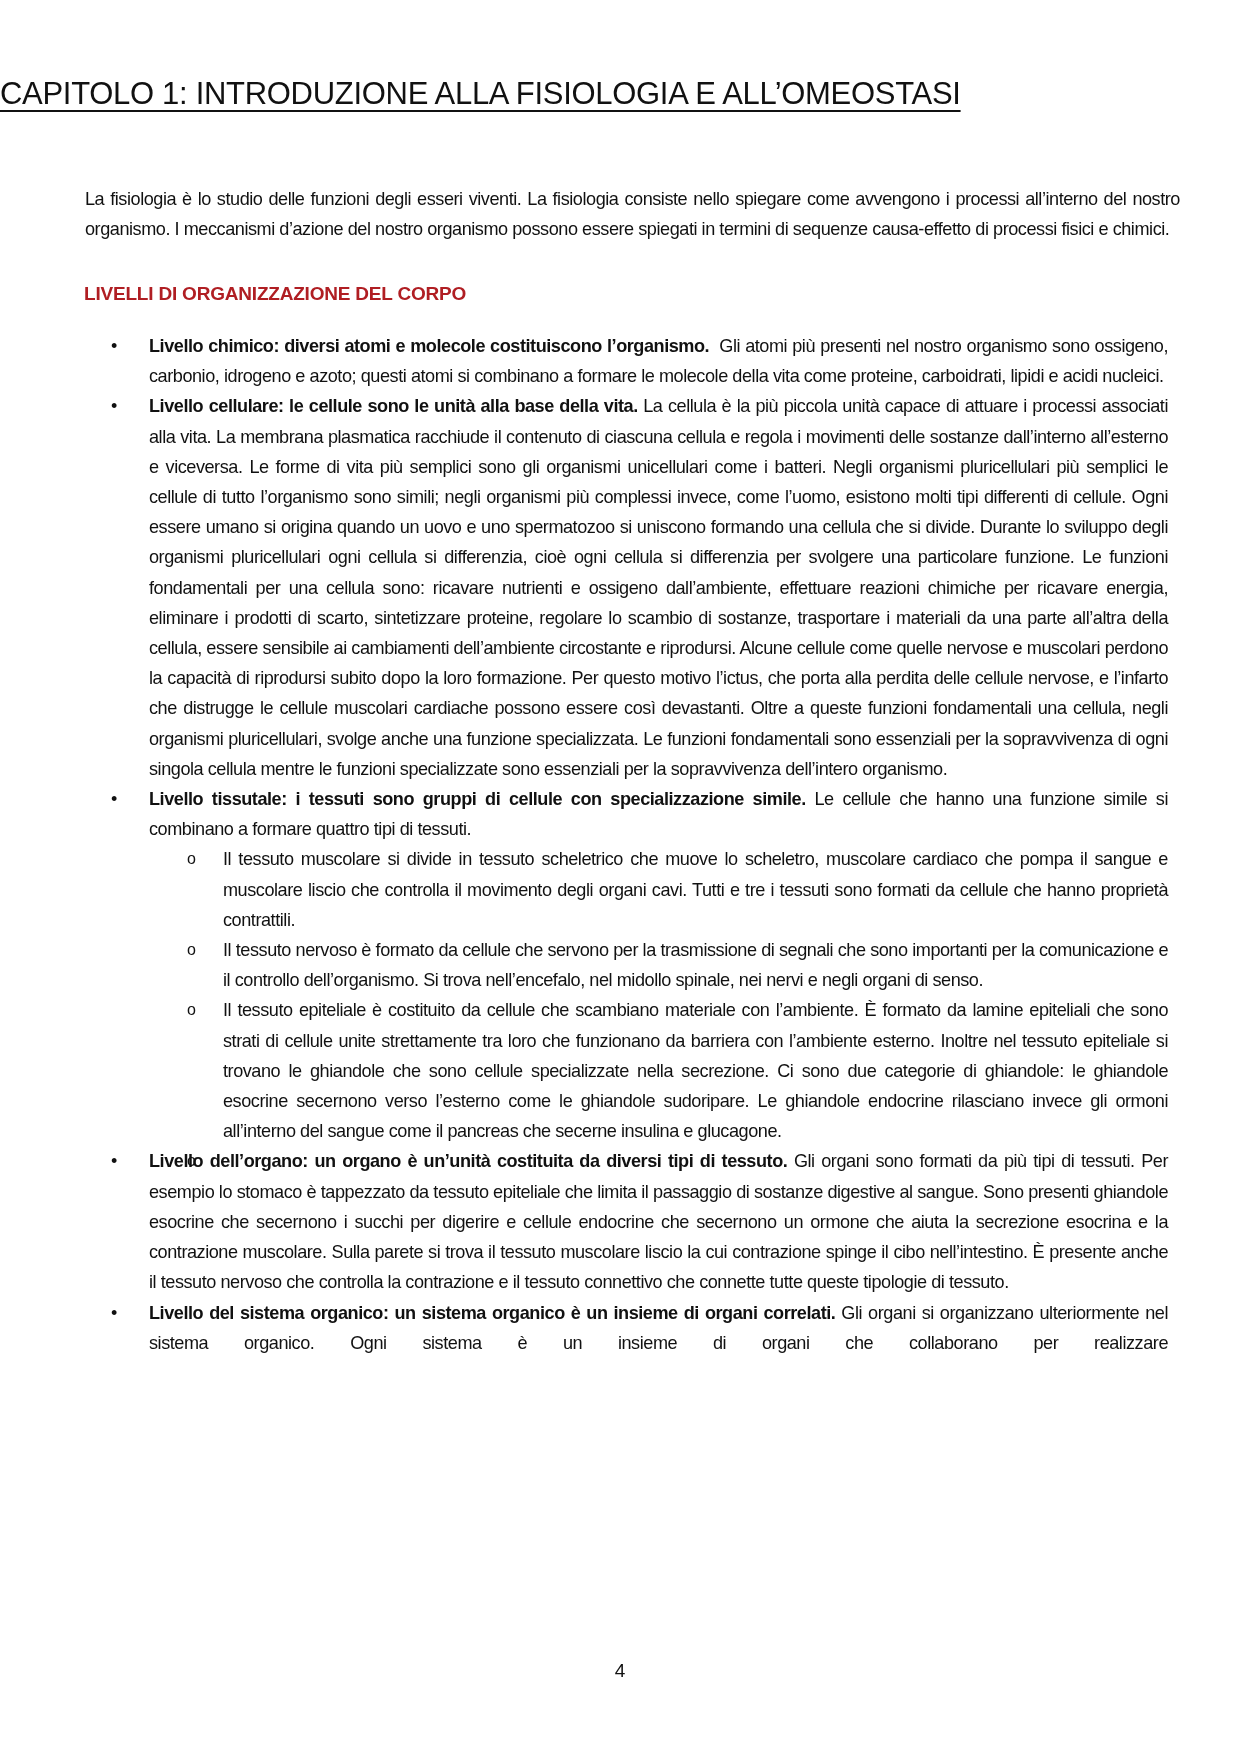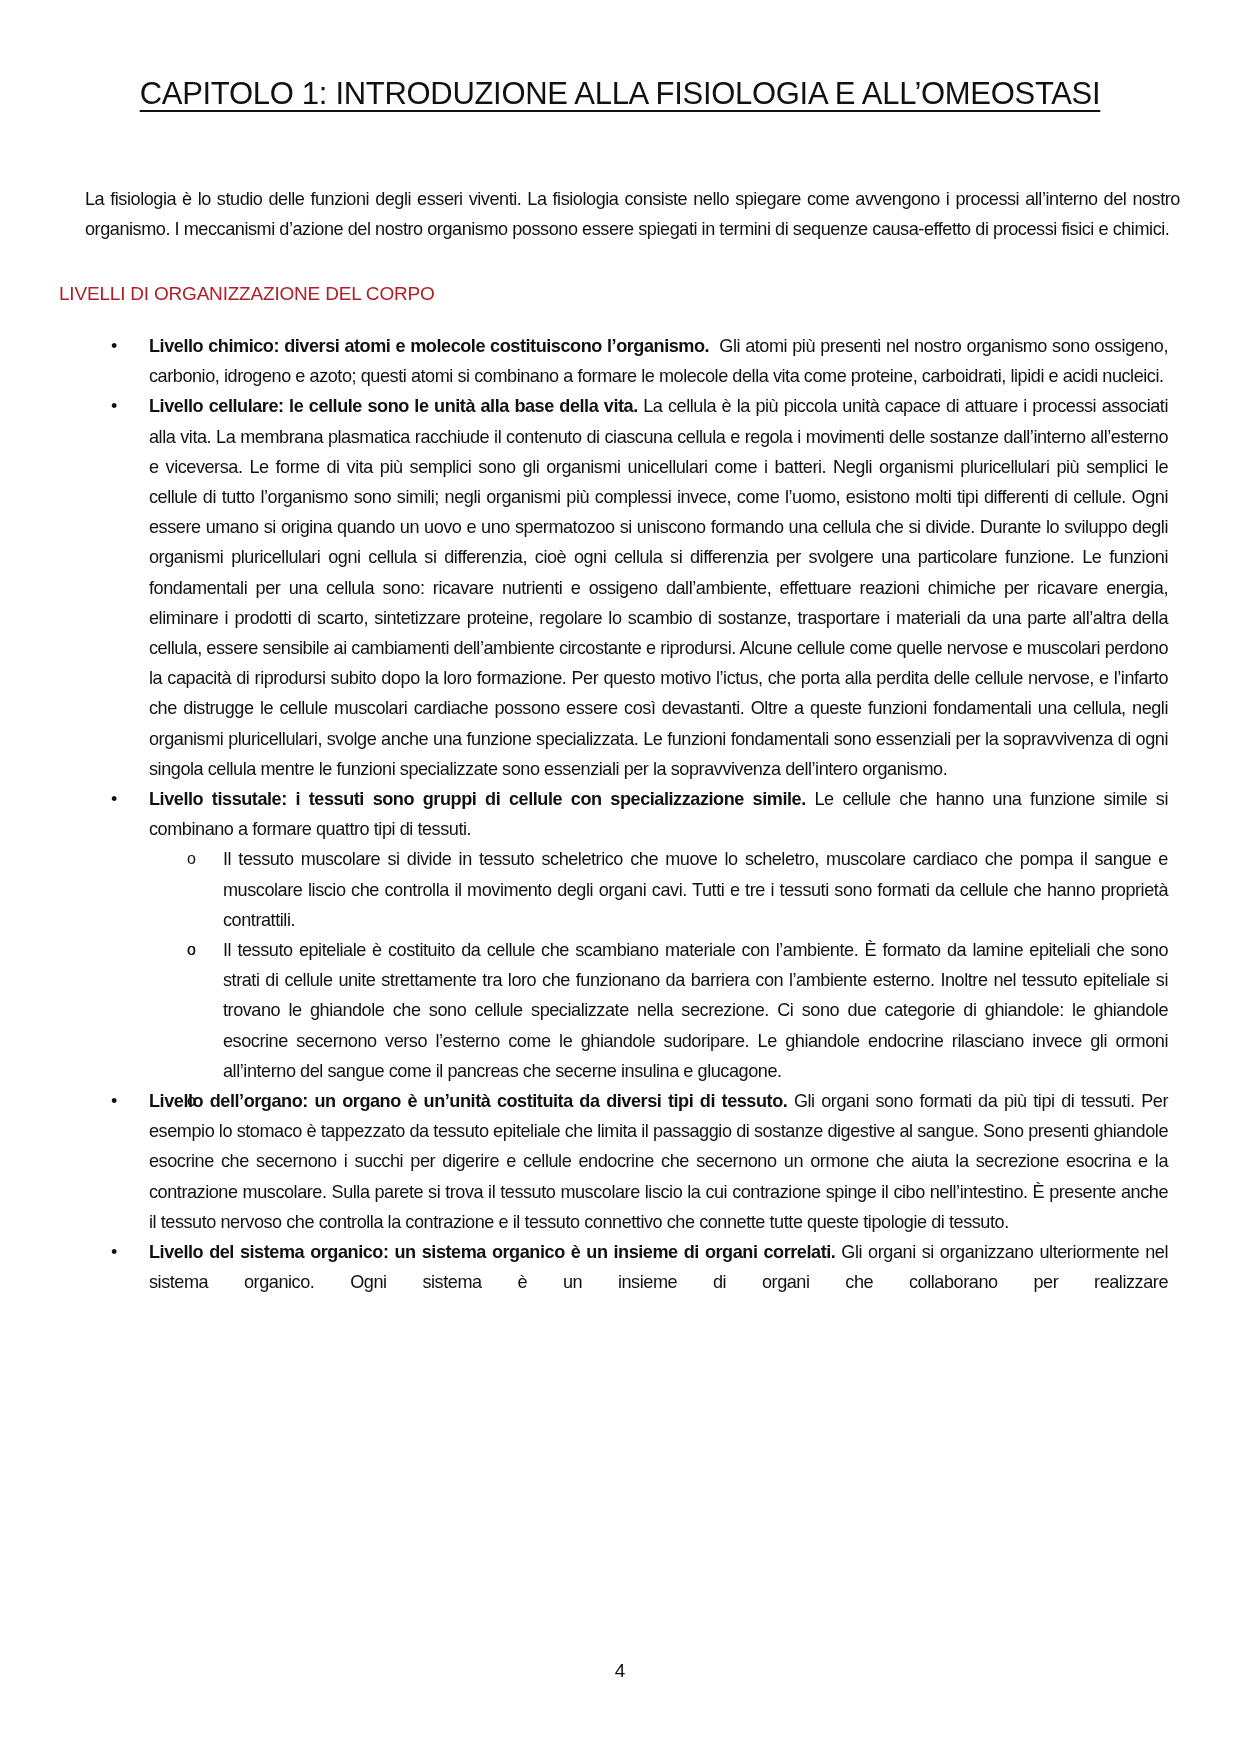--- a/index.html
+++ b/index.html
@@ -1,24 +1,24 @@
 <!DOCTYPE html>
 <html><head>
 <meta charset="utf-8">
 <style>
   html, body { margin: 0; padding: 0; background: #ffffff; }
   body { width: 1240px; height: 1755px; position: relative; overflow: hidden; font-family: "Liberation Sans", sans-serif; color: #111; }
   .title {
-    position: absolute; left: 0; width: 1240px; top: 76px; text-align: center;
+    position: absolute; left: 0; width: 1240px; top: 76px; text-align: left;
     font-size: 31px; letter-spacing: -0.3px; text-decoration: underline; text-underline-offset: 6px;
     text-decoration-thickness: 2px; color: #111;
   }
   .body-text { position: absolute; left: 73px; width: 1095px; font-size: 18.1px; line-height: 30.2px; text-align: justify; letter-spacing: -0.45px; }
   .intro { top: 172px; }
-  .section-heading { position: absolute; left: 59px; top: 283px; font-size: 19px; font-weight: normal; color: #b01e23; letter-spacing: -0.2px; }
+  .section-heading { position: absolute; left: 84px; top: 283px; font-size: 19px; font-weight: bold; color: #b01e23; letter-spacing: -0.2px; }
   .list { position: absolute; left: 73px; top: 331px; width: 1095px; font-size: 18.1px; line-height: 30.2px; letter-spacing: -0.45px; }
   .item { position: relative; padding-left: 76px; text-align: justify; margin: 0; }
   .bullet { position: absolute; left: 38px; top: 0; font-size: 18px; }
   .item b { font-weight: bold; }
   .sub { position: relative; padding-left: 74px; text-align: justify; }
   .sub-marker { position: absolute; left: 40px; top: 0; font-size: 16px; }
   .page-number { position: absolute; left: 0; width: 1240px; top: 1660px; text-align: center; font-size: 19px; }
 </style>
 </head>
 <body>
@@ -36,21 +36,21 @@
     </p>
     <p class="item">
       <span class="bullet">•</span><b>Livello cellulare: le cellule sono le unità alla base della vita.</b><span> La cellula è la più piccola unità capace di attuare i processi associati alla vita. La membrana plasmatica racchiude il contenuto di ciascuna cellula e regola i movimenti delle sostanze dall’interno all’esterno e viceversa. Le forme di vita più semplici sono gli organismi unicellulari come i batteri. Negli organismi pluricellulari più semplici le cellule di tutto l’organismo sono simili; negli organismi più complessi invece, come l’uomo, esistono molti tipi differenti di cellule. Ogni essere umano si origina quando un uovo e uno spermatozoo si uniscono formando una cellula che si divide. Durante lo sviluppo degli organismi pluricellulari ogni cellula si differenzia, cioè ogni cellula si differenzia per svolgere una particolare funzione. Le funzioni fondamentali per una cellula sono: ricavare nutrienti e ossigeno dall’ambiente, effettuare reazioni chimiche per ricavare energia, eliminare i prodotti di scarto, sintetizzare proteine, regolare lo scambio di sostanze, trasportare i materiali da una parte all’altra della cellula, essere sensibile ai cambiamenti dell’ambiente circostante e riprodursi. Alcune cellule come quelle nervose e muscolari perdono la capacità di riprodursi subito dopo la loro formazione. Per questo motivo l’ictus, che porta alla perdita delle cellule nervose, e l’infarto che distrugge le cellule muscolari cardiache possono essere così devastanti. Oltre a queste funzioni fondamentali una cellula, negli organismi pluricellulari, svolge anche una funzione specializzata. Le funzioni fondamentali sono essenziali per la sopravvivenza di ogni singola cellula mentre le funzioni specializzate sono essenziali per la sopravvivenza dell’intero organismo.</span>
     </p>
     <div class="item">
       <span class="bullet">•</span><b>Livello tissutale: i tessuti sono gruppi di cellule con specializzazione simile.</b><span> Le cellule che hanno una funzione simile si combinano a formare quattro tipi di tessuti.</span>
       <div class="sub" style="margin-left:-76px; padding-left:150px;">
         <span class="sub-marker" style="left:114px;">o</span><span>Il tessuto muscolare si divide in tessuto scheletrico che muove lo scheletro, muscolare cardiaco che pompa il sangue e muscolare liscio che controlla il movimento degli organi cavi. Tutti e tre i tessuti sono formati da cellule che hanno proprietà contrattili.</span>
       </div>
       <div class="sub" style="margin-left:-76px; padding-left:150px;">
-        <span class="sub-marker" style="left:114px;">o</span>
+        <span class="sub-marker" style="left:114px;">o</span><span>Il tessuto nervoso è formato da cellule che servono per la trasmissione di segnali che sono importanti per la comunicazione e il controllo dell’organismo. Si trova nell’encefalo, nel midollo spinale, nei nervi e negli organi di senso.</span>
       </div>
       <div class="sub" style="margin-left:-76px; padding-left:150px;">
         <span class="sub-marker" style="left:114px;">o</span><span>Il tessuto epiteliale è costituito da cellule che scambiano materiale con l’ambiente. È formato da lamine epiteliali che sono strati di cellule unite strettamente tra loro che funzionano da barriera con l’ambiente esterno. Inoltre nel tessuto epiteliale si trovano le ghiandole che sono cellule specializzate nella secrezione. Ci sono due categorie di ghiandole: le ghiandole esocrine secernono verso l’esterno come le ghiandole sudoripare. Le ghiandole endocrine rilasciano invece gli ormoni all’interno del sangue come il pancreas che secerne insulina e glucagone.</span>
       </div>
       <div class="sub" style="margin-left:-76px; padding-left:150px;">
         <span class="sub-marker" style="left:114px;">o</span>
       </div>
     </div>
     <p class="item">
       <span class="bullet">•</span><b>Livello dell’organo: un organo è un’unità costituita da diversi tipi di tessuto.</b><span> Gli organi sono formati da più tipi di tessuti. Per esempio lo stomaco è tappezzato da tessuto epiteliale che limita il passaggio di sostanze digestive al sangue. Sono presenti ghiandole esocrine che secernono i succhi per digerire e cellule endocrine che secernono un ormone che aiuta la secrezione esocrina e la contrazione muscolare. Sulla parete si trova il tessuto muscolare liscio la cui contrazione spinge il cibo nell’intestino. È presente anche il tessuto nervoso che controlla la contrazione e il tessuto connettivo che connette tutte queste tipologie di tessuto.</span>

